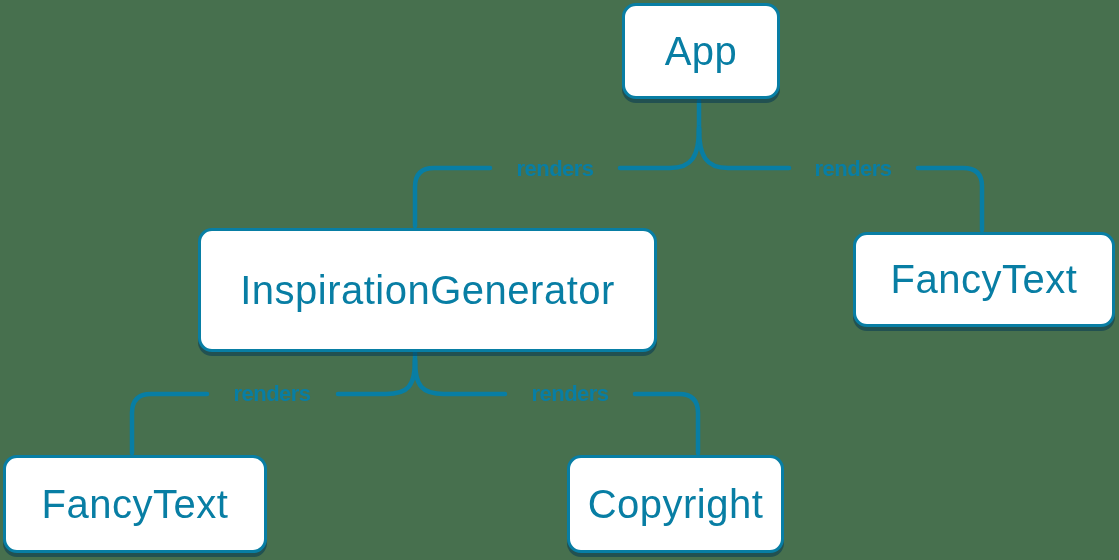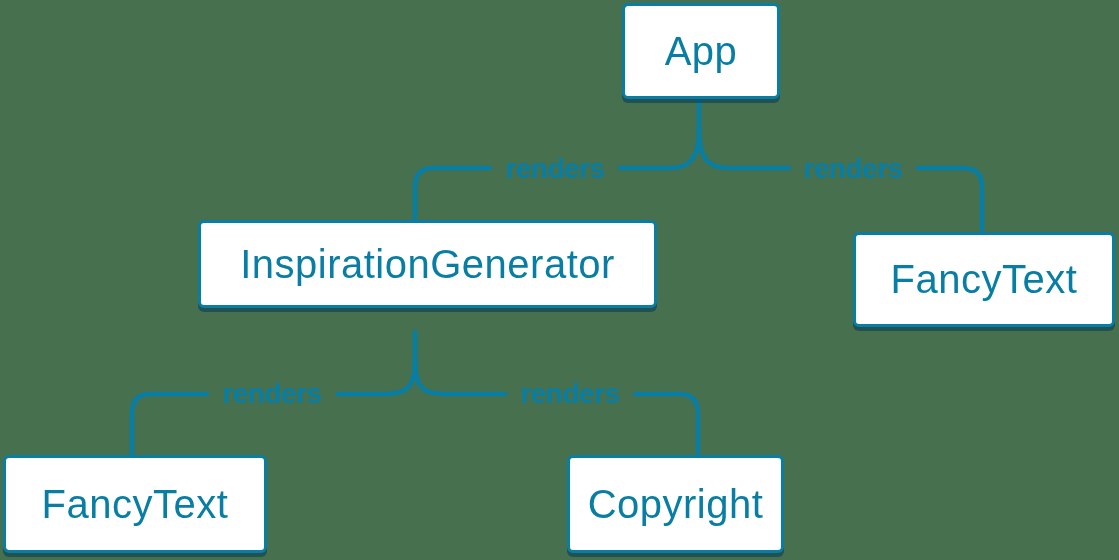--- a/index.html
+++ b/index.html
@@ -24,42 +24,42 @@
   .connectors path {
     fill: none;
     stroke: var(--accent, #087ea4);
     stroke-width: 4.5;
     stroke-linecap: round;
   }
   .node {
     position: absolute;
     background: #ffffff;
     border: 3.5px solid var(--accent, #087ea4);
-    border-radius: 6px;
+    border-radius: 14px;
     box-shadow: 0 4px 0 0 rgba(4, 56, 84, 0.55);
     display: flex;
     align-items: center;
     justify-content: center;
     color: var(--accent, #087ea4);
     font-size: 40px;
     font-weight: 500;
     letter-spacing: 0.5px;
     box-sizing: border-box;
     white-space: nowrap;
   }
   .node-app                  { left: 622px; top: 3px;   width: 158px; height: 96px;  }
-  .node-inspiration          { left: 198px; top: 220px; width: 459px; height: 88px; }
+  .node-inspiration          { left: 198px; top: 228px; width: 459px; height: 124px; }
   .node-fancytext-right      { left: 853px; top: 232px; width: 262px; height: 95px;  }
   .node-fancytext-left       { left: 3px;   top: 455px; width: 264px; height: 98px;  }
   .node-copyright            { left: 567px; top: 455px; width: 217px; height: 98px;  }
   .edge-label {
     position: absolute;
     transform: translate(-50%, -50%);
     color: var(--accent, #087ea4);
-    font-size: 28px;
+    font-size: 22px;
     font-weight: 700;
     letter-spacing: -0.5px;
     white-space: nowrap;
   }
   .el-1 { left: 555px; top: 169px; }
   .el-2 { left: 853px; top: 169px; }
   .el-3 { left: 272px; top: 394px; }
   .el-4 { left: 570px; top: 394px; }
 </style>
 </head>

